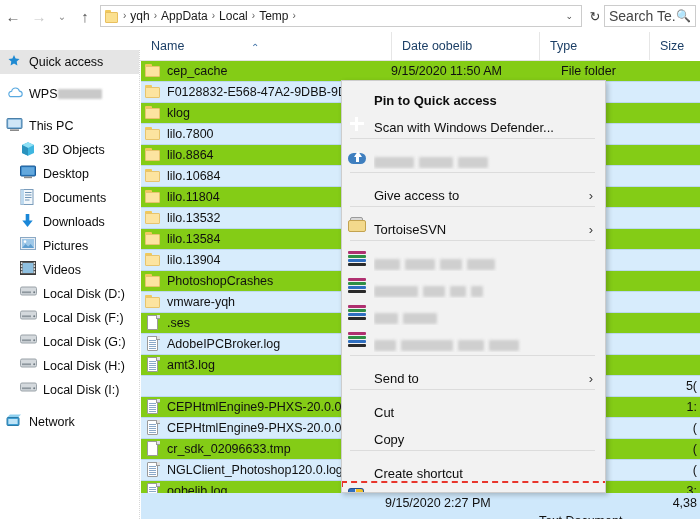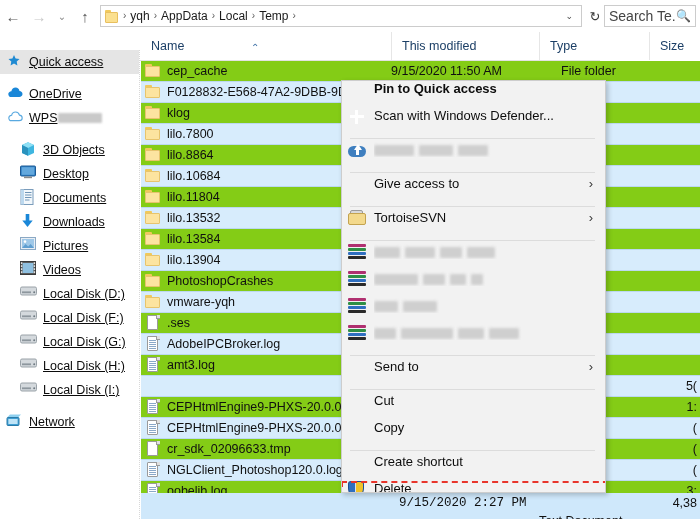--- a/index.html
+++ b/index.html
@@ -77,21 +77,21 @@
   }
 
   
   .sidebar {
     position:absolute; left:0; top:50px; width:140px; height:469px;
     background:#fff; border-right:1px dotted #d8d8d8;
     overflow:hidden;
   }
   .side-item {
     position:relative; height:24px; display:flex; align-items:center;
-    white-space:nowrap; font-size:12.5px; color:#0b0b0b;text-decoration:underline;
+    white-space:nowrap; font-size:12.5px; color:#0b0b0b;
   }
   .side-item.selected { background:#e5e5e5; }
   .side-item .ico {
     width:18px; height:18px; margin-left:6px; margin-right:5px;
     flex:0 0 auto; position:relative;
   }
   .side-item.indent .ico { margin-left:20px; }
   .side-item .lbl { line-height:24px; }
   .blur-lbl {
     display:inline-block; height:10px; background:#c9c9c9;
@@ -132,21 +132,21 @@
   .ic-file.lined .l1{ top:4px;} .ic-file.lined .l2{ top:6px;} .ic-file.lined .l3{ top:8px;} .ic-file.lined .l4{ top:10px;} .ic-file.lined .l5{ top:12px;}
 
   
   .ctxmenu {
     position:absolute; left:341px; top:80px; width:265px; height:413px;
     background:#f2f2f2; border:1px solid #cdcdcd;
     box-shadow: 2px 2px 5px rgba(0,0,0,0.22);
     overflow:hidden;
   }
   .mi {
-    position:relative; height:27px; display:flex; align-items:flex-start;
+    position:relative; height:27px; display:flex; align-items:flex-end;
     font-size:13px; color:#0d0d0d; white-space:nowrap;
   }
   .mi.bold { font-weight:bold; }
   .mi .mico { width:20px; height:20px; margin-left:6px; margin-right:6px; flex:0 0 auto; position:relative; }
   .mi .mlbl { flex:1 1 auto; overflow:hidden; }
   .mi .arrow { flex:0 0 auto; margin-right:12px; color:#3a3a3a; font-size:13px; }
   .mi .noicon { width:32px; flex:0 0 auto; }
   .msep { height:1px; background:#dcdcdc; margin:3px 10px 3px 8px; }
   .mi .blurtext {
     display:inline-block; height:11px; background:#cfcfcf; border-radius:1px;
@@ -180,21 +180,21 @@
   .delete-highlight {
     position:absolute; left:-1px; top:0px; width:278px; height:28px;
     border:2px dashed #e8352b; border-radius:2px; pointer-events:none;
   }
 
   
   .bottomrow {
     position:absolute; left:141px; top:493px; width:559px; height:26px;
     background:#cfe8fb; font-size:12.5px; color:#101010;
   }
-  .bottomrow .dt { position:absolute; left:258px; top:3px;font-family:Liberation Mono, monospace; }
+  .bottomrow .dt { position:absolute; left:244px; top:3px; }
   .bottomrow .tp { position:absolute; left:398px; top:21px; }
   .bottomrow .sz { position:absolute; left:508px; top:3px; width:48px; text-align:right;}
 </style>
 </head>
 <body>
 
 <div id="app">
 
   <div class="navbar">
     <div class="navbtn">←</div>
@@ -225,48 +225,50 @@
       <span class="txt">Search Te...</span>
       <span class="mag">🔍</span>
     </div>
   </div>
 
   <div class="colheader">
     <div class="cell first" style="left:141px;width:250px;">
       <span>Name</span>
       <span class="sortcaret" style="left:110px;">⌃</span>
     </div>
-    <div class="cell" style="left:391px;width:148px;">This modified</div>
+    <div class="cell" style="left:391px;width:148px;">Date oobelib</div>
     <div class="cell" style="left:539px;width:110px;">Type</div>
     <div class="cell" style="left:649px;width:51px;">Size</div>
   </div>
 
   <div class="sidebar">
     <div id="sidebar-host">
         <div class="side-item selected">
           <span class="ico"><svg width="16" height="16" viewBox="0 0 16 16">
               <path d="M8 2l1.6 3.6L13.5 6l-2.8 2.6.7 3.9L8 10.6 4.6 12.5l.7-3.9L2.5 6l3.9-.4z" fill="#1f8ad2"></path>
             </svg></span>
           <span class="lbl">Quick access</span>
         </div>
         <div style="height: 8px;"></div>
         <div class="side-item">
           <span class="ico"><svg width="17" height="14" viewBox="0 0 17 14">
-              <path d="M4 12h9.2c2 0 3.3-1.4 3.3-3s-1.3-2.9-3-3C13.2 4 11.6 2.6 9.6 2.6 7.4 2.6 5.7 4.2 5.4 6.2 3.6 6.3 2.3 7.5 2.3 9.1 2.3 10.8 3.6 12 4 12z" fill="#1a87d8"></path>
-            </svg></span>
-          <span class="lbl">OneDrive</span>
-        </div>
-        <div class="side-item">
-          <span class="ico"><svg width="17" height="14" viewBox="0 0 17 14">
               <path d="M4.2 11.6h9c1.8 0 3-1.2 3-2.7s-1.2-2.7-2.8-2.8C13 4.2 11.5 3 9.6 3 7.6 3 6 4.4 5.7 6.2 4 6.4 2.8 7.5 2.8 9c0 1.5 1.2 2.6 1.4 2.6z" fill="none" stroke="#59a9e0" stroke-width="1.1"></path>
             </svg></span>
           <span class="lbl">WPS</span>
           <span class="blur-lbl" style="width: 44px;"></span>
         </div>
         <div style="height: 8px;"></div>
+        <div class="side-item">
+          <span class="ico"><svg width="17" height="15" viewBox="0 0 17 15">
+              <rect x="1" y="1.5" width="15" height="10" rx="1" fill="#6fa8d4" stroke="#4a7fa8"></rect>
+              <rect x="2.2" y="2.7" width="12.6" height="7.6" fill="#cfe6f7"></rect>
+              <rect x="4" y="12.4" width="9" height="1.6" fill="#8a8a8a"></rect>
+            </svg></span>
+          <span class="lbl">This PC</span>
+        </div>
         <div class="side-item indent">
           <span class="ico"><svg width="16" height="16" viewBox="0 0 16 16">
               <path d="M8 1.2l6 2.9v7.8L8 14.8 2 11.9V4.1z" fill="#3fb6e0"></path>
               <path d="M8 1.2l6 2.9L8 7 2 4.1z" fill="#8fe0f5"></path>
               <path d="M8 7v7.8L2 11.9V4.1z" fill="#2a92bd"></path>
             </svg></span>
           <span class="lbl">3D Objects</span>
         </div>
         <div class="side-item indent">
           <span class="ico"><svg width="16" height="14" viewBox="0 0 16 14">

